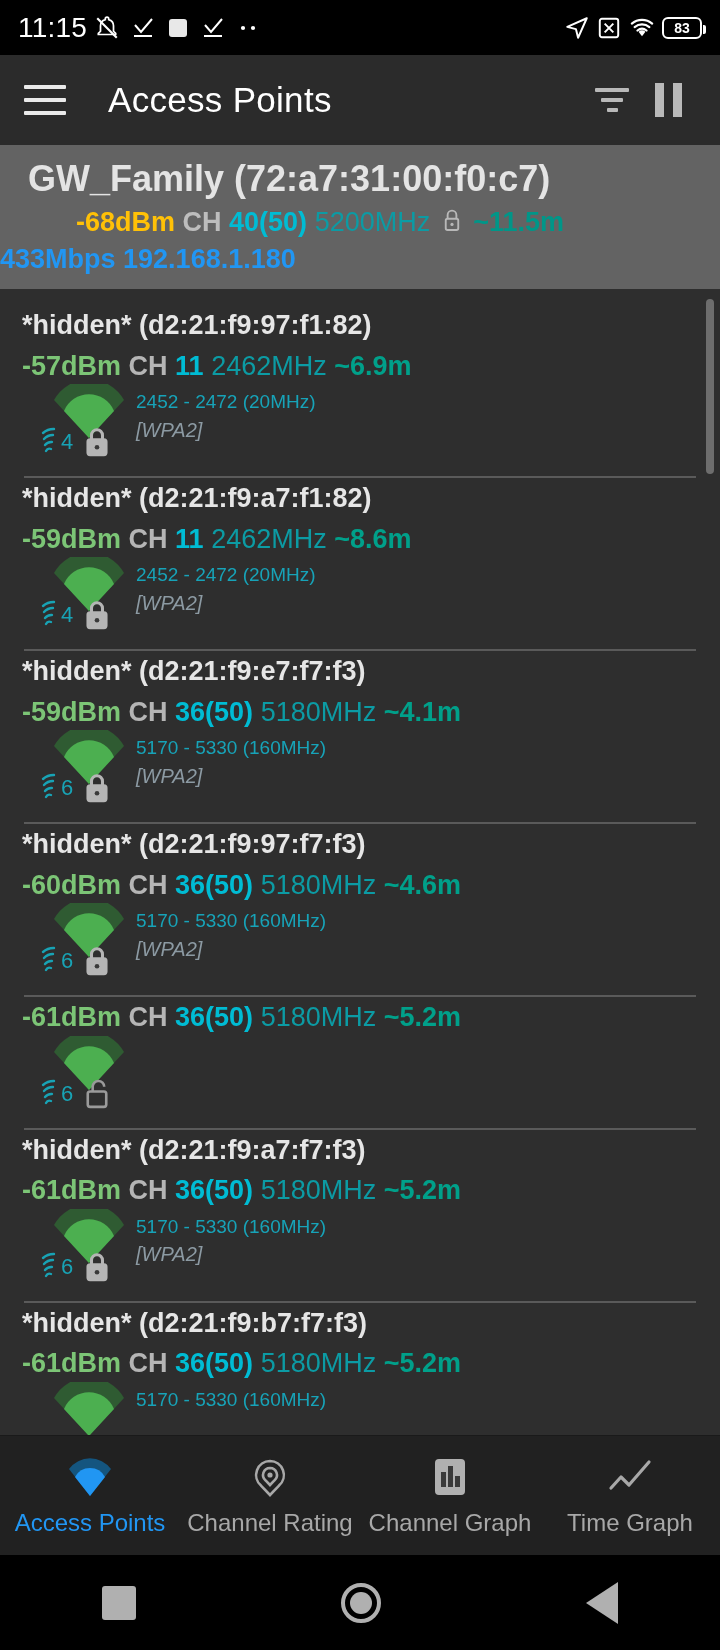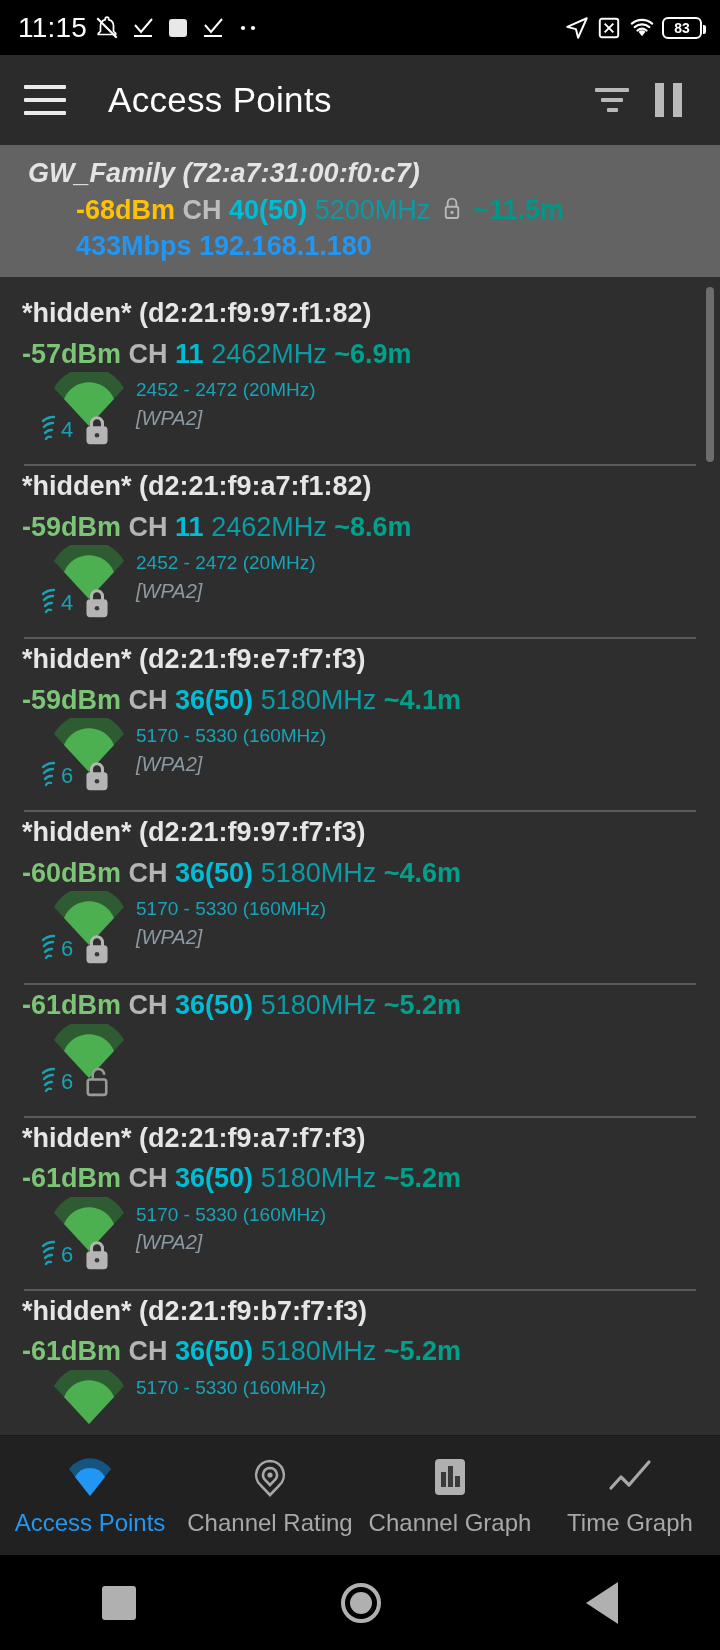--- a/index.html
+++ b/index.html
@@ -44,23 +44,23 @@
   .filt { width:34px; height:24px; display:flex; flex-direction:column; align-items:center; justify-content:space-between; }
   .filt i { display:block; height:4px; background:#b9b9b9; border-radius:1px; }
   .filt i:nth-child(1){ width:34px; } .filt i:nth-child(2){ width:22px; } .filt i:nth-child(3){ width:11px; }
   .pause { display:flex; gap:9px; }
   .pause i { display:block; width:9px; height:34px; background:#b9b9b9; }
 
   
   .connected {
     background:#636363; padding:10px 0 12px 0; flex:0 0 auto;
   }
-  .connected .l1 { color:#e4e4e4; font-size:27px; font-weight:700; padding-left:28px; line-height:1.36;font-style:italic; }
+  .connected .l1 { color:#e4e4e4; font-size:36px; font-weight:700; padding-left:28px; line-height:1.36; }
   .connected .l2 { font-size:27px; font-weight:700; padding-left:76px; line-height:1.36; }
-  .connected .l3 { font-size:27px; font-weight:700; padding-left:76px; line-height:1.36; color:#2196f3; }
+  .connected .l3 { font-size:27px; font-weight:700; line-height:1.36; color:#2196f3; }
   .c-dbm { color:#ffc107; }
   .c-chlabel { color:#bdbdbd; font-weight:700; }
   .c-ch { color:#00bcd4;margin-top:20px; }
   .c-freq { color:#0c9ba4; font-weight:400; }
   .c-dist { color:#009688; }
   .lockmini { display:inline-block; vertical-align:-2px; margin:0 4px; }
 
   
   .listwrap { position:relative; flex:1 1 auto; overflow:hidden; background:#2e2e2e; }
   .list { padding-top:16px; }

